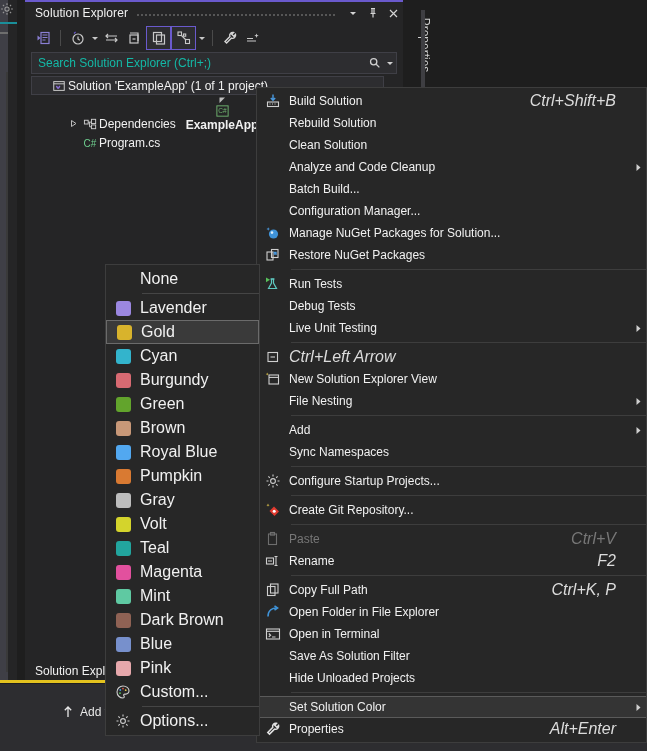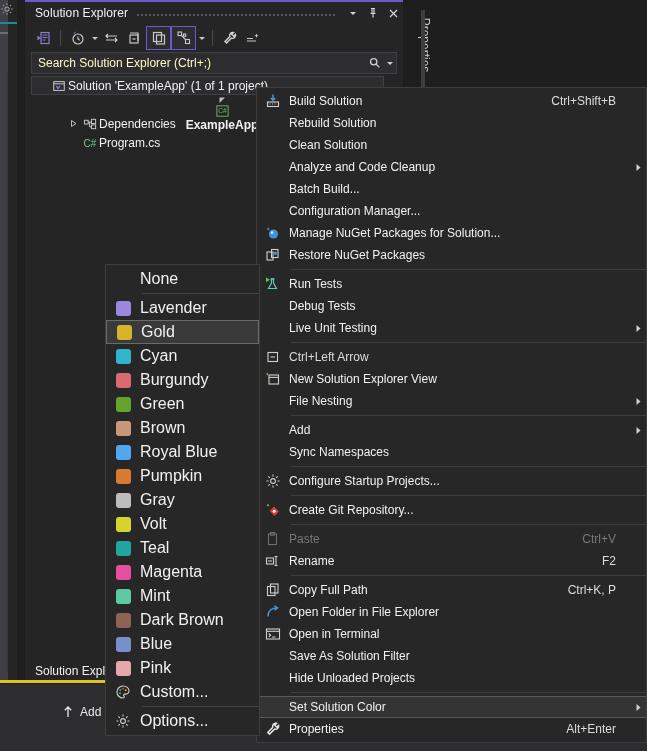--- a/index.html
+++ b/index.html
@@ -66,21 +66,21 @@
   .tb-caret { width:11px; height:22px; display:flex; align-items:center; justify-content:center; color:#c8c8c8; flex:none; }
   .tb-sep { width:1px; height:16px; background:#4a4a4a; margin:0 5px; flex:none; }
   .tb-purple { color:#8a7fd4; }
 
   
   #tw-search {
     position:absolute; left:31px; top:52px; width:366px; height:22px;
     background:#2d2d30; border:1px solid #3f3f46; box-sizing:border-box;
     display:flex; align-items:center;
   }
-  #tw-search .ph { flex:1; font-size:12px; color:#fef9c3; padding-left:6px; white-space:nowrap; }
+  #tw-search .ph { flex:1; font-size:12px; color:#14b8a6; padding-left:6px; white-space:nowrap; }
   #tw-search .mag { width:18px; color:#d0d0d0; display:flex; align-items:center; justify-content:center; }
   #tw-search .mcaret { width:12px; color:#d0d0d0; display:flex; align-items:center; justify-content:center; }
 
   
   #tw-tree { position:absolute; left:31px; top:76px; width:366px; height:585px; }
   .tree-row { display:flex; align-items:center; height:19px; padding-left:2px; white-space:nowrap; }
   .tree-row.selected { background:#2d2d30; border:1px solid #3f3f46; box-sizing:border-box; width:353px; }
   .tw-exp { width:16px; display:flex; align-items:center; justify-content:center; color:#bdbdbd; font-size:8px; flex:none; }
   .tw-ico { width:18px; display:flex; align-items:center; justify-content:center; flex:none; }
   .tree-label { font-size:12px; color:#f1f1f1; }
@@ -111,21 +111,21 @@
   
   #ctx-menu {
     position:absolute; left:256px; top:87px; width:391px;
     background:#272727; border:1px solid #3d3d3d; box-sizing:border-box;
     padding:2px 0; z-index:40;
   }
   .mi { display:flex; align-items:center; height:22px; position:relative; white-space:nowrap; }
   .mi.hl { background:#343434; border-top:1px solid #5a5a5a; border-bottom:1px solid #5a5a5a; height:22px; box-sizing:border-box; }
   .mi .gutter { width:32px; flex:none; display:flex; align-items:center; justify-content:center; }
   .mi .mtext { font-size:12px; color:#f1f1f1; flex:1; }
-  .mi .mkey { font-size:12px; color:#dcdcdc; padding-right:14px; }
+  .mi .mkey { font-size:16px; color:#dcdcdc; padding-right:14px;font-style:italic; }
   .mi .marrow { width:16px; flex:none; color:#cfcfcf; font-size:8px; display:flex; align-items:center; justify-content:center; }
   .mi.disabled .mtext, .mi.disabled .mkey { color:#777; }
   .msep { height:1px; background:#3d3d3d; margin:3px 0 3px 34px; }
 
   
   #color-menu {
     position:absolute; left:105px; top:264px; width:155px;
     background:#272727; border:1px solid #3d3d3d; box-sizing:border-box;
     padding:2px 0; z-index:60;
   }

